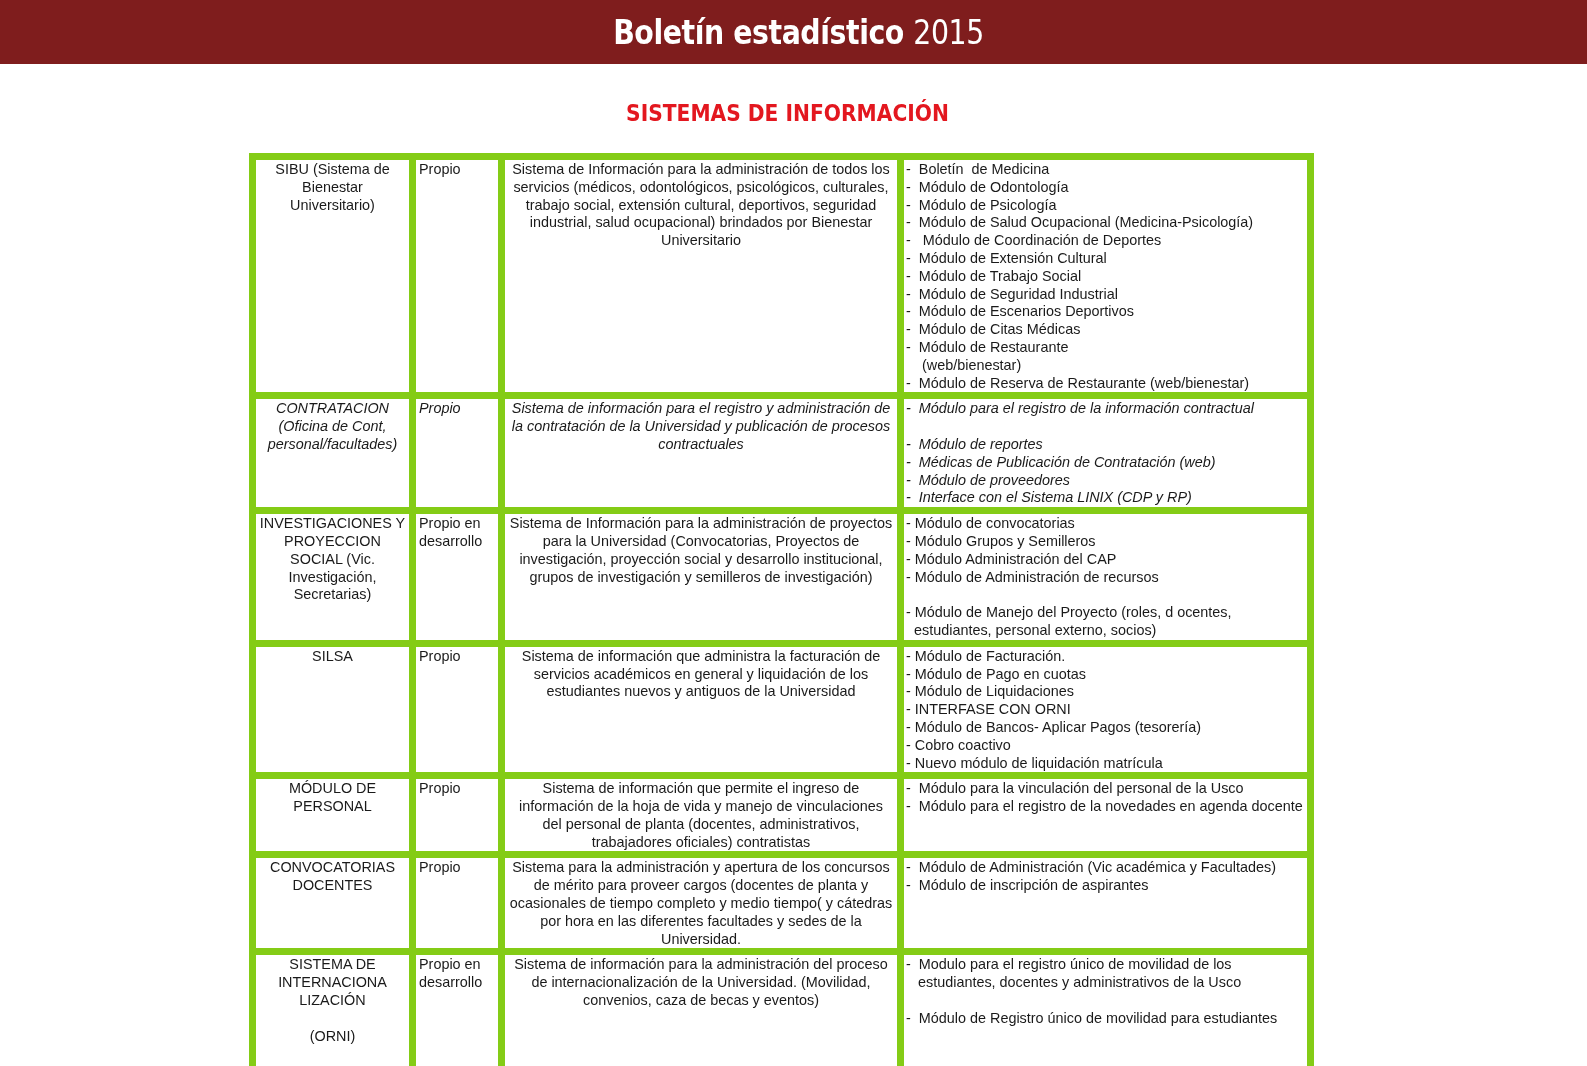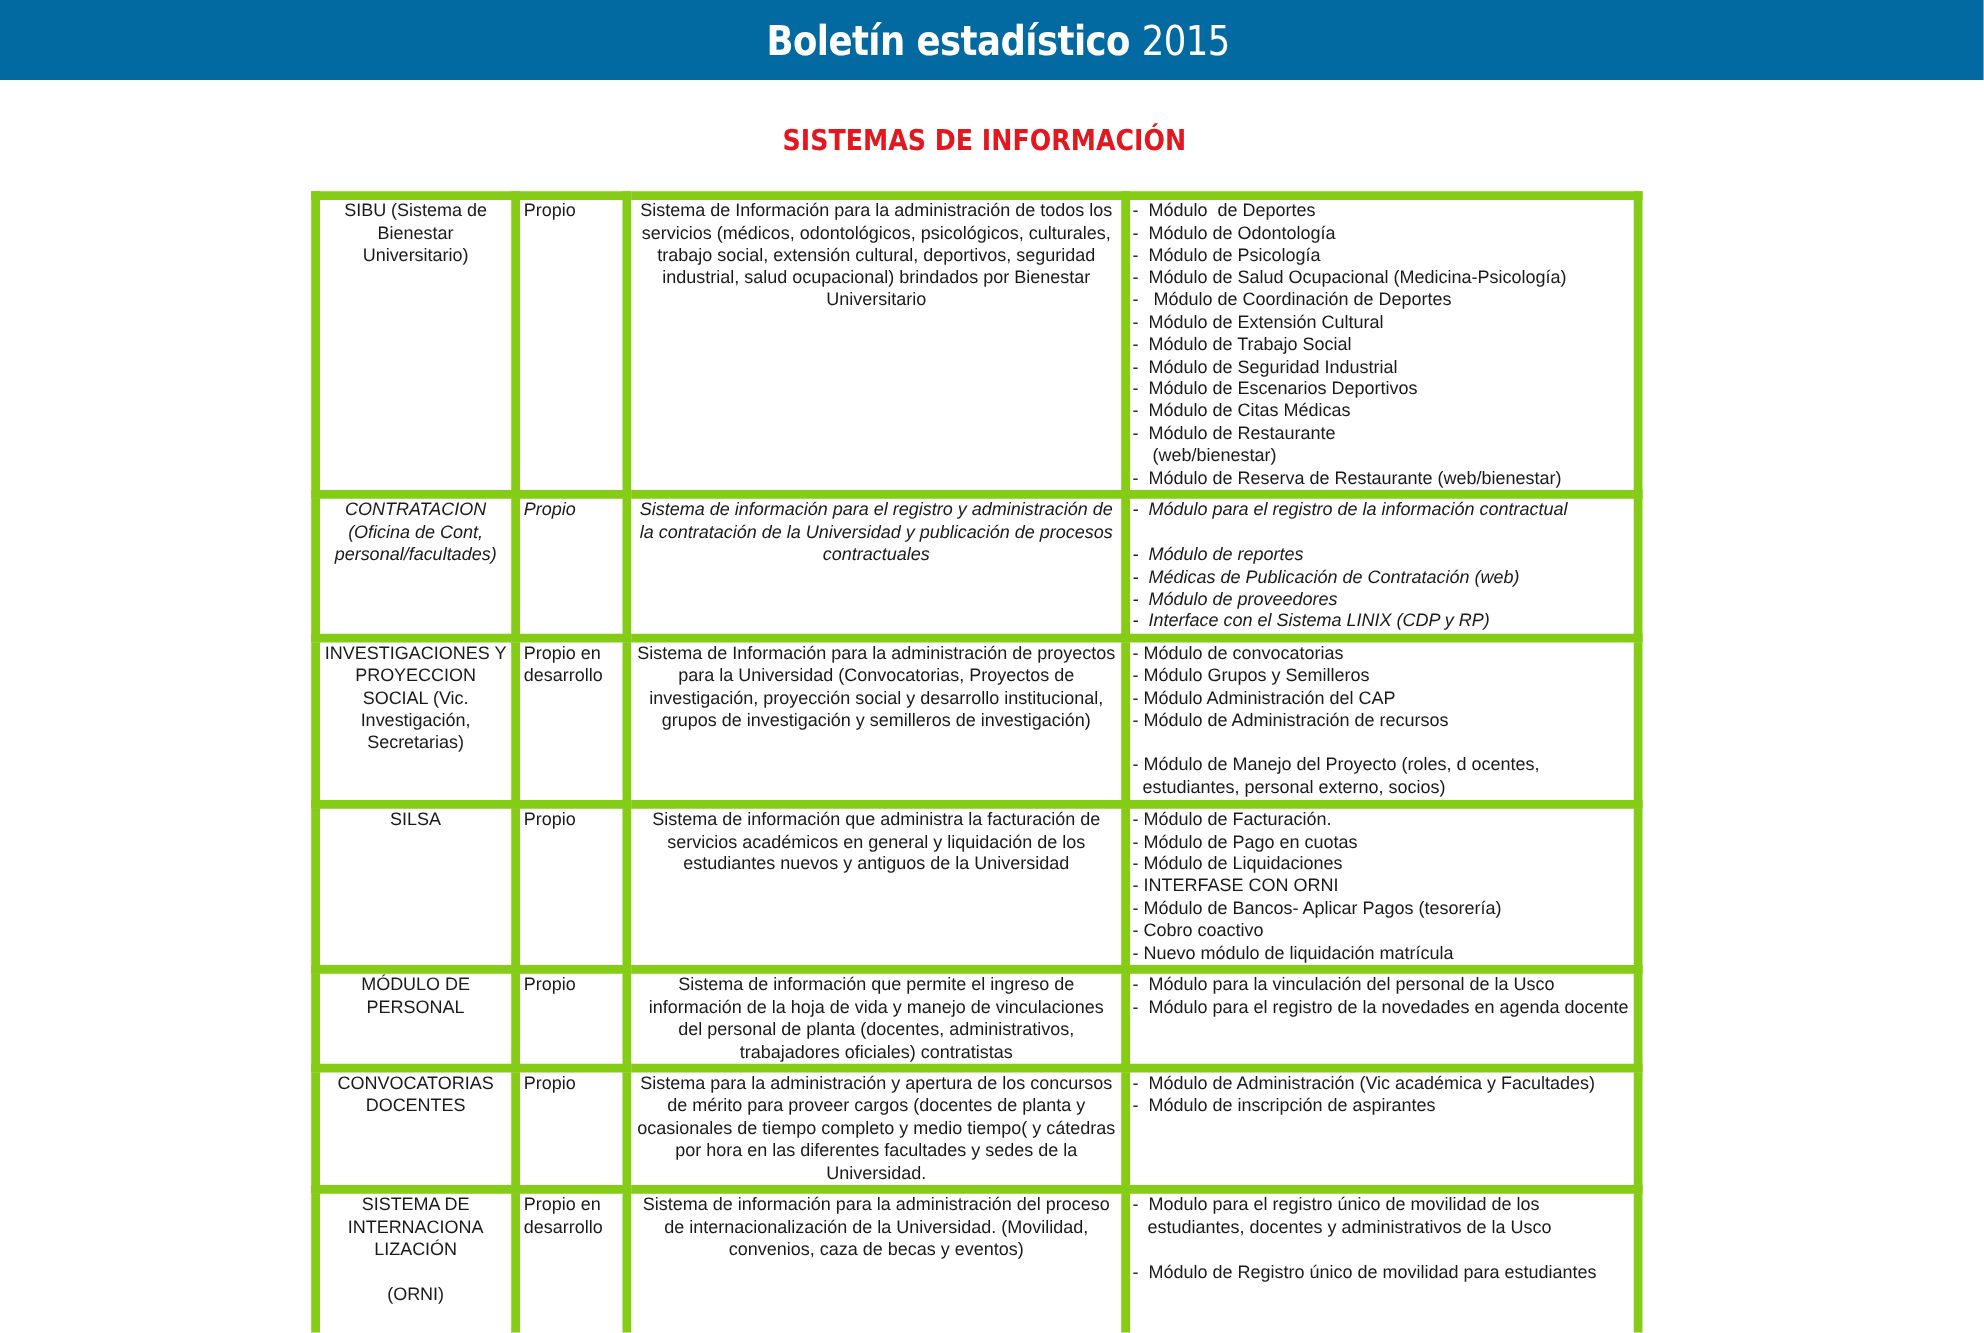--- a/index.html
+++ b/index.html
@@ -12,21 +12,21 @@
       height: 1066px;
       overflow: hidden;
       position: relative;
       font-family: "Liberation Sans", sans-serif;
     }
     .header-bar {
       position: absolute;
       left: 0; top: 0;
       width: 1587px;
       height: 64px;
-      background: #0369a1;
+      background: #7f1d1d;
       display: flex;
       align-items: center;
       justify-content: center;
     }
     .header-title {
       color: #ffffff;
       font-family: "DejaVu Sans", sans-serif;
       font-size: 33px;
       font-weight: bold;
       letter-spacing: -0.5px;
@@ -98,21 +98,21 @@
 
 <table class="systems">
   <tbody id="table-body">
       <tr style="height: 237px;">
         <td class="col-name">
           <div>SIBU (Sistema de Bienestar Universitario)</div>
         </td>
         <td class="col-type">Propio</td>
         <td class="col-desc">Sistema de Información para la administración de todos los servicios (médicos, odontológicos, psicológicos, culturales, trabajo social, extensión cultural, deportivos, seguridad industrial, salud ocupacional) brindados por Bienestar Universitario</td>
         <td class="col-mods">
-          <div class="mod-line">-  Módulo  de Deportes</div>
+          <div class="mod-line">-  Boletín  de Medicina</div>
           <div class="mod-line">-  Módulo de Odontología</div>
           <div class="mod-line">-  Módulo de Psicología</div>
           <div class="mod-line">-  Módulo de Salud Ocupacional (Medicina-Psicología)</div>
           <div class="mod-line">-   Módulo de Coordinación de Deportes</div>
           <div class="mod-line">-  Módulo de Extensión Cultural</div>
           <div class="mod-line">-  Módulo de Trabajo Social</div>
           <div class="mod-line">-  Módulo de Seguridad Industrial</div>
           <div class="mod-line">-  Módulo de Escenarios Deportivos</div>
           <div class="mod-line">-  Módulo de Citas Médicas</div>
           <div class="mod-line">-  Módulo de Restaurante</div>

